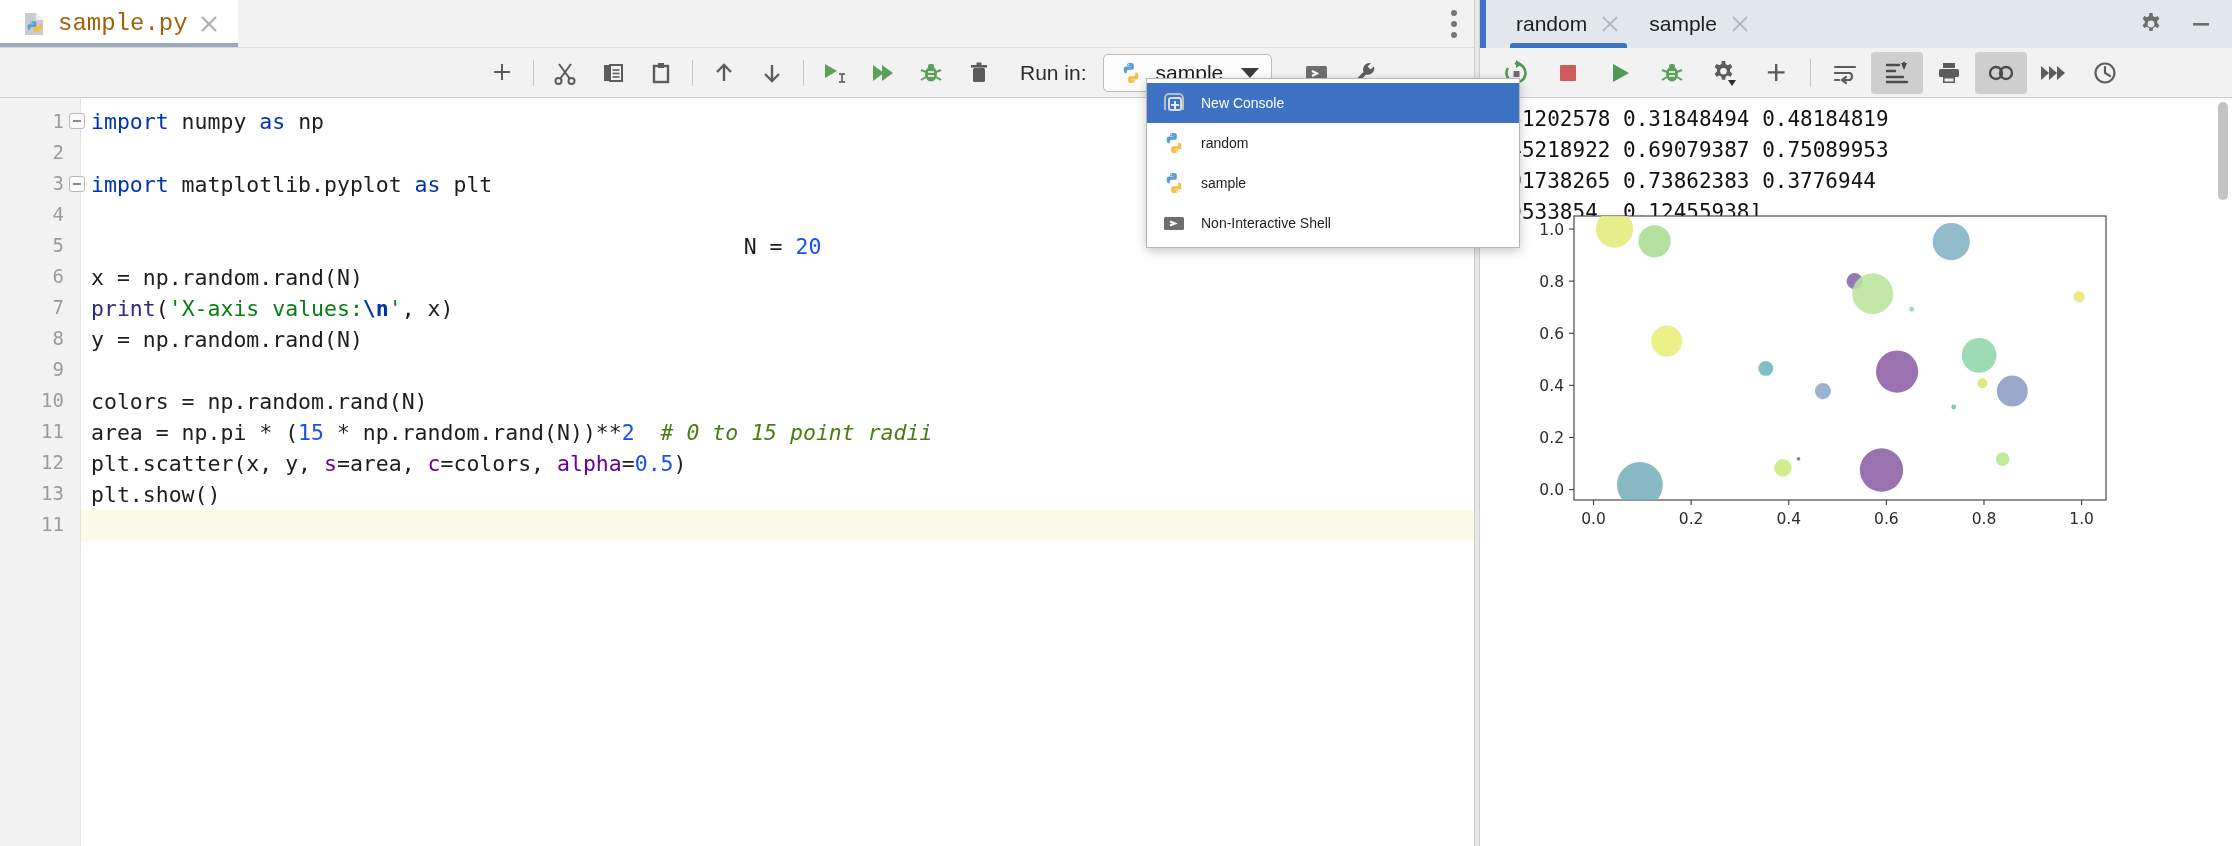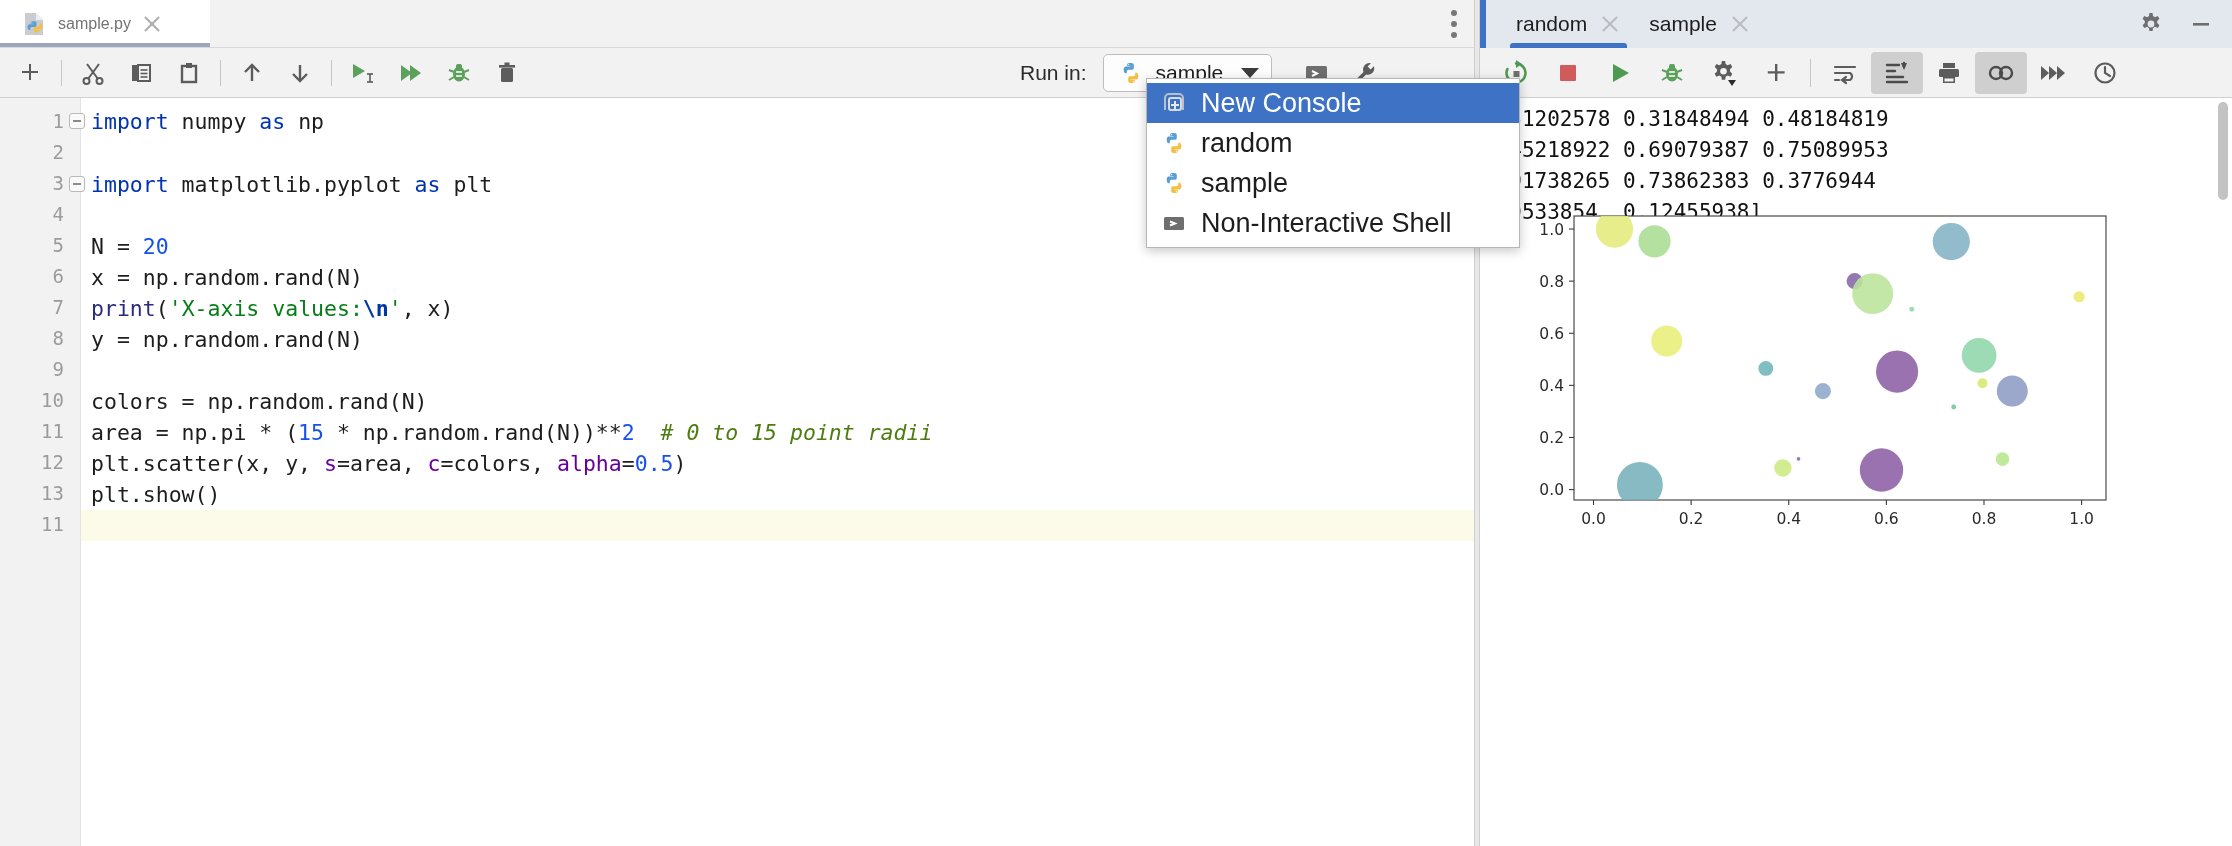--- a/index.html
+++ b/index.html
@@ -20,37 +20,37 @@
     display:flex; align-items:stretch; position:relative;
   }
   .file-tab {
     display:flex; align-items:center; gap:10px;
     padding:0 18px 0 22px; background:#ffffff; position:relative;
     min-width:210px;
   }
   .file-tab::after {
     content:""; position:absolute; left:0; right:0; bottom:0; height:4px; background:#9aa7bd;
   }
-  .file-tab .lbl { font-size:16px; color:#737373; font-family:Liberation Sans, sans-serif; }
+  .file-tab .lbl { font-size:24px; color:#a16207; font-family:Liberation Mono, monospace; }
   .tab-close {
     width:22px; height:22px; position:relative; opacity:.55; cursor:pointer; flex:none;
   }
   .tab-close::before, .tab-close::after {
     content:""; position:absolute; left:1px; top:10px; width:20px; height:2px; background:#6b6b6b;
   }
   .tab-close::before { transform:rotate(45deg); }
   .tab-close::after  { transform:rotate(-45deg); }
   .tabstrip-fill { flex:1; background:#f2f2f2; }
   .kebab { width:40px; display:flex; flex-direction:column; align-items:center; justify-content:center; gap:5px; cursor:pointer; }
   .kebab i { width:6px; height:6px; border-radius:50%; background:#777; display:block; }
 
   
   .ed-toolbar {
     height:50px; background:#f2f2f2; border-bottom:1px solid #d0d0d0;
-    display:flex; align-items:center; padding-left:6px; position:relative;
+    display:flex; align-items:center; padding-left:6px; position:relative;justify-content:center;
   }
   .tb-btn {
     width:48px; height:40px; display:flex; align-items:center; justify-content:center;
     cursor:pointer; border-radius:4px; flex:none;
   }
   .tb-sep { width:1px; height:26px; background:#c6c6c6; margin:0 7px; flex:none; }
 
   
   .runin-wrap { position:absolute; left:1020px; top:0; height:50px; display:flex; align-items:center; }
   .runin-label { font-size:21px; color:#2b2b2b; margin-right:16px; white-space:nowrap; }
@@ -62,21 +62,21 @@
   .caret { width:0;height:0;border-left:9px solid transparent;border-right:9px solid transparent;border-top:10px solid #3c3c3c; margin-left:6px; }
 
   
   .dropdown {
     position:absolute; left:1146px; top:78px; width:374px; background:#ffffff;
     border:1px solid #b6b6b6; box-shadow:0 3px 10px rgba(0,0,0,.22); z-index:50;
     padding:4px 0;
   }
   .dd-item {
     height:40px; display:flex; align-items:center; gap:14px; padding:0 14px; cursor:pointer;
-    font-size:27px; color:#1d1d1d; white-space:nowrap;
+    font-size:14px; color:#1d1d1d; white-space:nowrap;
   }
   .dd-item.sel { background:#3d72c4; color:#ffffff; }
 
   
   .editor {
     position:absolute; top:98px; left:0; right:0; bottom:0; background:#ffffff;
     display:flex; overflow:hidden;
   }
   .gutter {
     width:80px; background:#f2f2f2; flex:none; position:relative;
@@ -335,21 +335,21 @@
           <div class="ln">10</div>
           <div class="ln">11</div>
           <div class="ln">12</div>
           <div class="ln">13</div>
           <div class="ln">11</div>
         </div>
       <div class="code-area" id="codeArea">
           <div class="code-line" style="position: relative;"><span class="fold" style="top: 7px;"></span><span class="kw">import </span><span>numpy </span><span class="kw">as </span><span>np</span></div>
           <div class="code-line" style="position: relative; margin-top: 32px;"><span class="fold" style="top: 7px;"></span><span class="kw">import </span><span>matplotlib.pyplot </span><span class="kw">as </span><span>plt</span></div>
           <div class="code-line" style="position: relative;"></div>
-          <div class="code-line" style="position: relative;"><span>N = </span><span class="num">20</span></div>
+          <div class="code-line" style="position: relative; text-align: center;"><span>N = </span><span class="num">20</span></div>
           <div class="code-line" style="position: relative;"><span>x = np.random.rand(N)</span></div>
           <div class="code-line" style="position: relative;"><span class="fn">print</span><span>(</span><span class="str">'X-axis values:</span><span class="esc">\n</span><span class="str">'</span><span>, x)</span></div>
           <div class="code-line" style="position: relative;"><span>y = np.random.rand(N)</span></div>
           <div class="code-line" style="position: relative;"></div>
           <div class="code-line" style="position: relative;"><span>colors = np.random.rand(N)</span></div>
           <div class="code-line" style="position: relative;"><span>area = np.pi * (</span><span class="num">15</span><span> * np.random.rand(N))**</span><span class="num">2</span><span class="cmt">  # 0 to 15 point radii</span></div>
           <div class="code-line" style="position: relative;"><span>plt.scatter(x, y, </span><span class="kwarg">s</span><span>=area, </span><span class="kwarg">c</span><span>=colors, </span><span class="kwarg">alpha</span><span>=</span><span class="num">0.5</span><span>)</span></div>
           <div class="code-line" style="position: relative;"><span>plt.show()</span></div>
           <div class="code-line cur" style="position: relative;"></div>
         </div>

